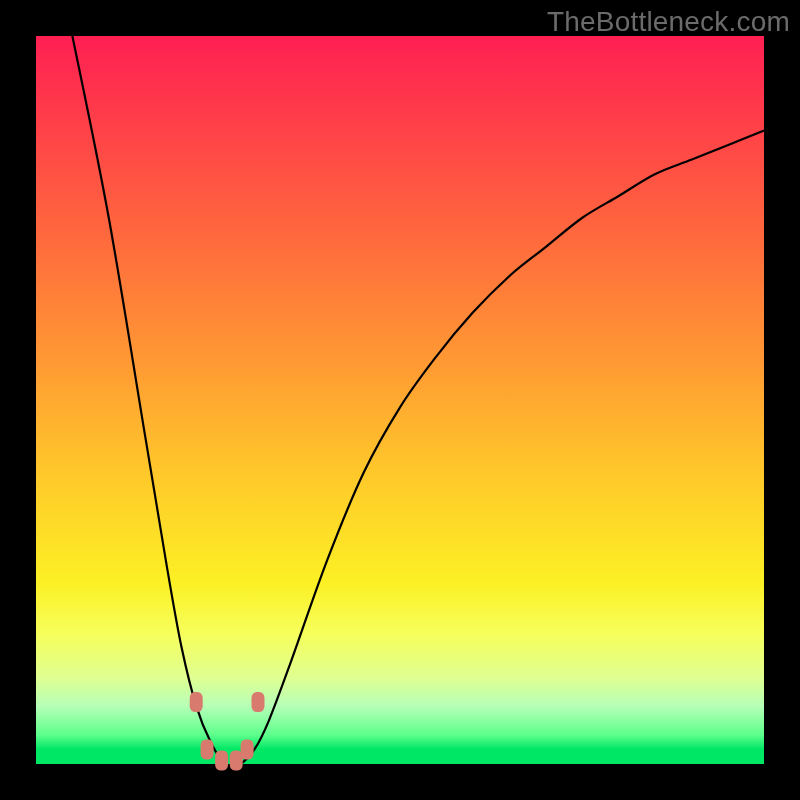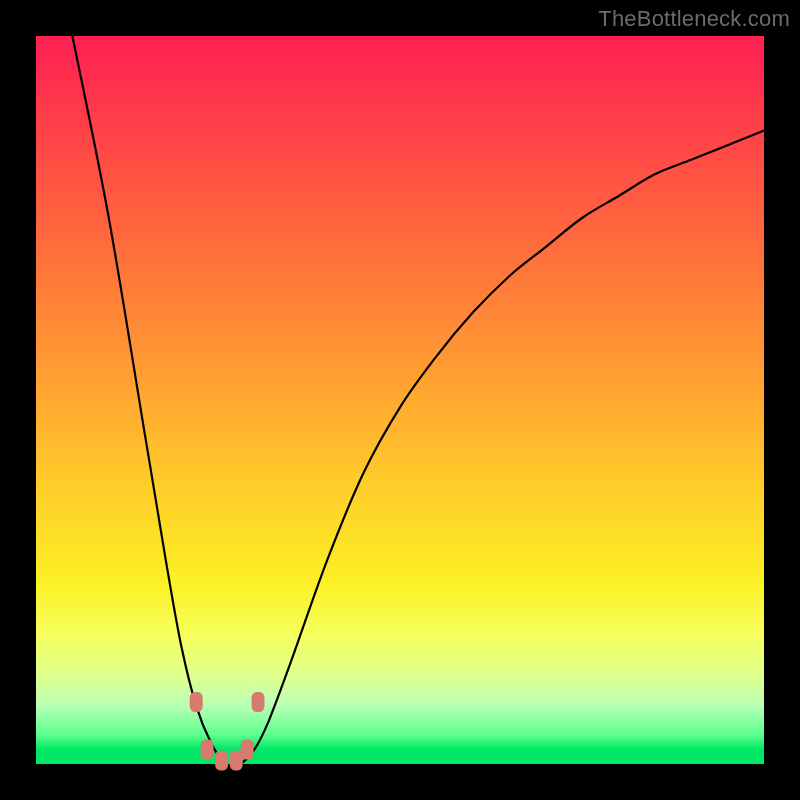--- a/index.html
+++ b/index.html
@@ -40,21 +40,21 @@
       #5dff8c 96%,
       #00e765 98%,
       #00e765 100%
     );
   }
   .watermark {
     position: absolute;
     top: 6px;
     right: 10px;
     color: #6b6b6b;
-    font-size: 22px;
+    font-size: 28px;
     font-weight: 500;
     letter-spacing: 0.2px;
     user-select: none;
   }
   svg.curve {
     position: absolute;
     left: 0;
     top: 0;
     width: 728px;
     height: 728px;

